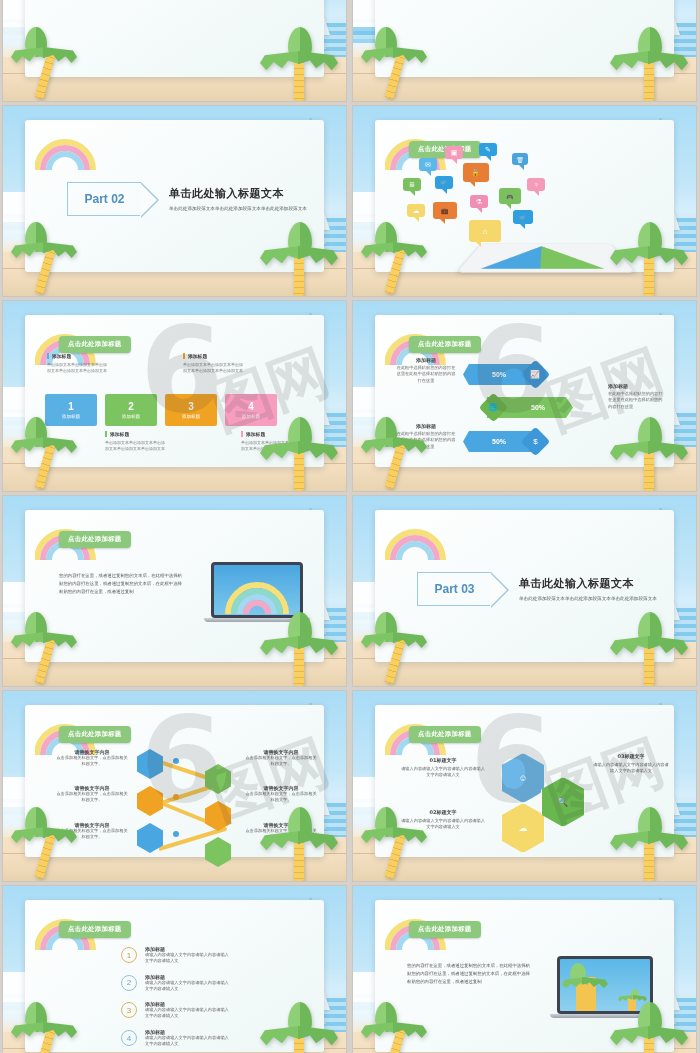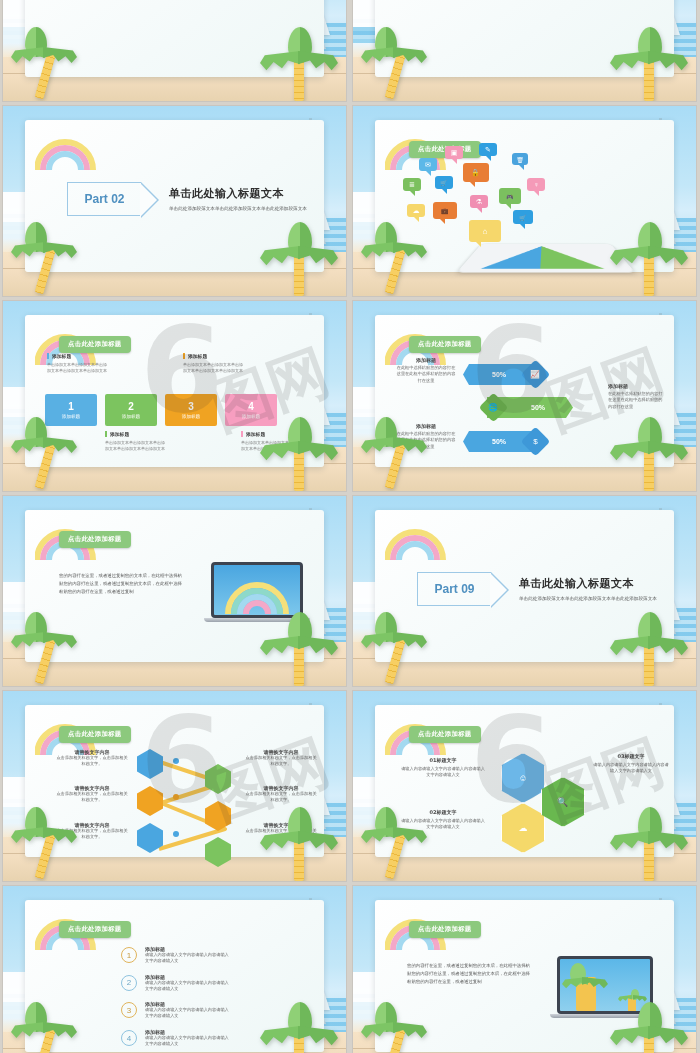--- a/index.html
+++ b/index.html
@@ -589,21 +589,21 @@
     <div class="pole"></div>
       <div class="boat"></div>
       <div class="boat2"></div>
     <div class="page">
       <svg class="rainbow" viewBox="0 0 62 48">
         <path d="M2,46 A28,28 0 0 1 58,46" fill="none" stroke="#f5e07a" stroke-width="6"></path>
         <path d="M8,46 A22,22 0 0 1 52,46" fill="none" stroke="#f3a8c8" stroke-width="6"></path>
         <path d="M14,46 A16,16 0 0 1 46,46" fill="none" stroke="#a3d9f0" stroke-width="6"></path>
       </svg>
       <div class="part-box" style="left:42px;top:62px;gap:28px;align-items:flex-start">
-        <div class="part-arrow">Part 09</div>
+        <div class="part-arrow">Part 03</div>
         <div style="padding-top:4px">
           <div class="big-title cn">单击此处输入标题文本</div>
           <div class="sub cn" style="width:150px;margin-top:4px">单击此处添加段落文本单击此处添加段落文本单击此处添加段落文本</div>
         </div>
       </div>
     </div>
     <div class="palm palm-l">
       <div class="trunk" style="left:30px;top:24px;width:9px;height:48px;transform:rotate(16deg)"></div>
       <div class="leaf leaf-top" style="left:14px;top:0px"></div>
       <div class="leaf" style="left:0px;top:20px;width:34px;height:20px;clip-path:polygon(100% 0,100% 55%,70% 40%,55% 72%,34% 46%,16% 80%,0 50%,12% 18%);background:#7dc565"></div>

